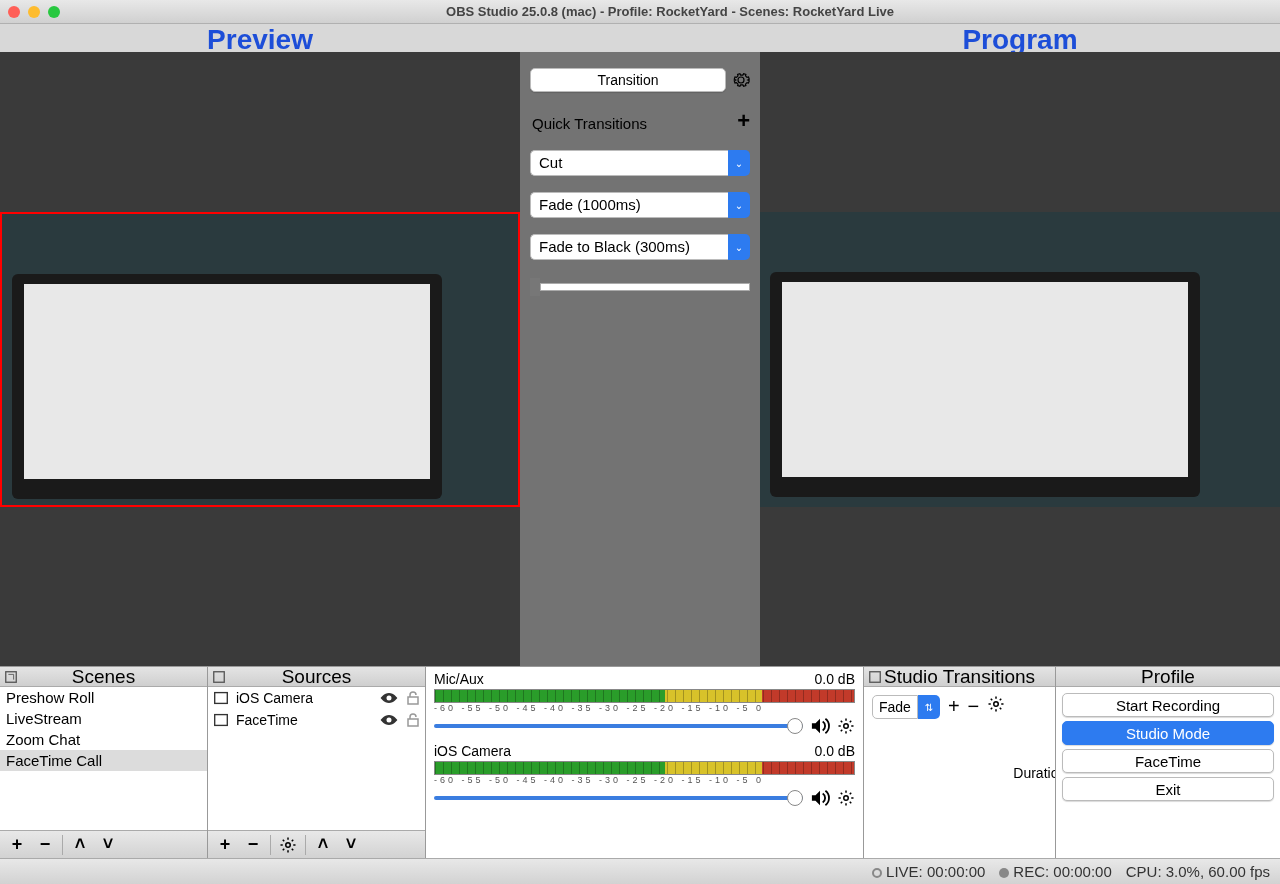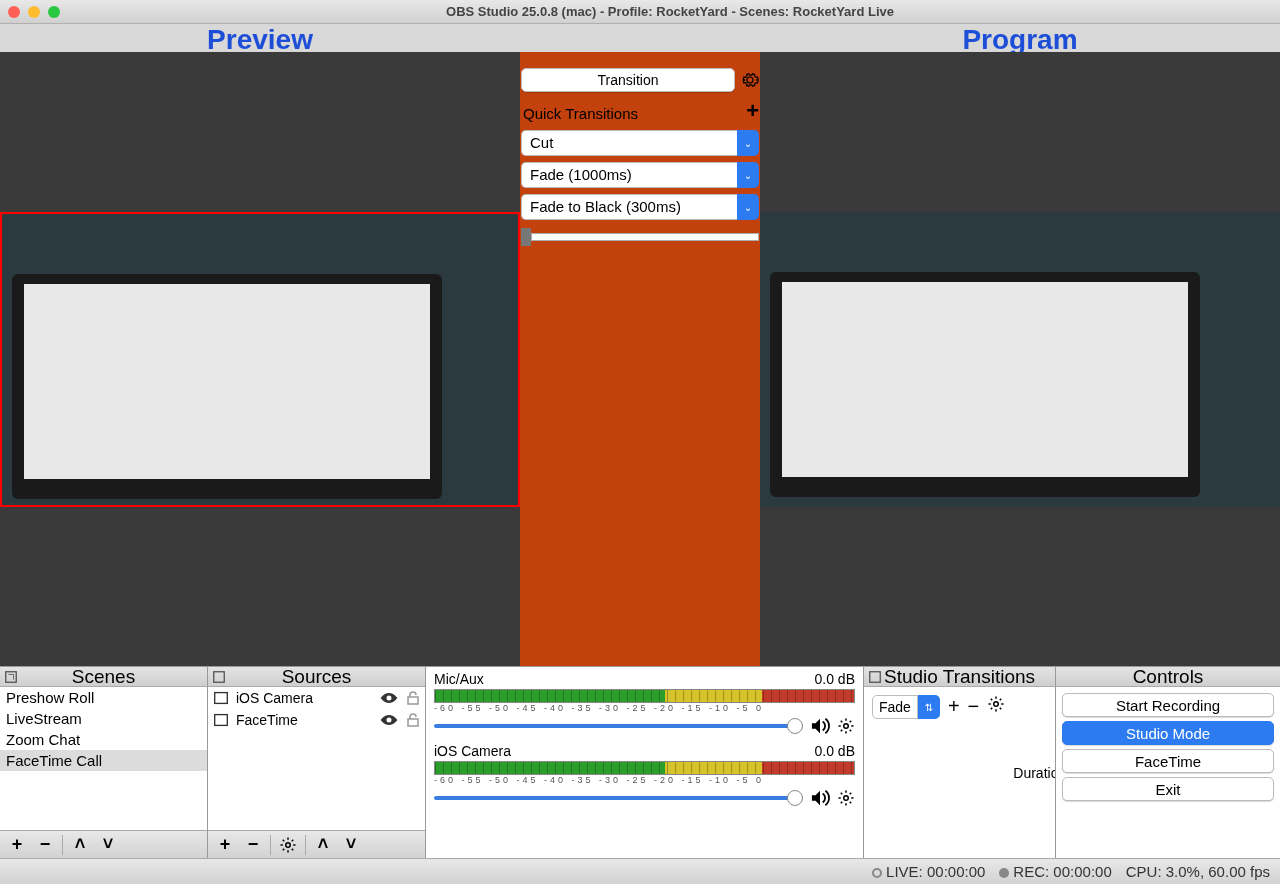--- a/index.html
+++ b/index.html
@@ -16,21 +16,21 @@
 .viewlabels div{flex:1;text-align:center;font-size:28px;font-weight:700;color:#1d4ed8}
 .viewlabels .mid{width:240px;flex:none}
 
 
 .main{height:614px;display:flex;background:#3a3a3a}
 .viewport{flex:1;background:#3a3a3a;position:relative}
 .frame{position:absolute;left:0;right:0;top:160px;height:295px;background:#2a3a3e;}
 .frame.sel{border:2px solid red}
 .laptop{position:absolute;left:10px;top:60px;width:430px;height:225px;background:#1a1a1a;border-radius:6px}
 .screen{position:absolute;left:12px;top:10px;right:12px;bottom:20px;background:#e8e8e8}
-.center{width:240px;background:#c2410c;padding:16px 1px;display:flex;flex-direction:column;gap:6px}
+.center{width:240px;background:#737373;padding:16px 10px;display:flex;flex-direction:column;gap:16px}
 .row{display:flex;align-items:center;gap:6px}
 .btn{flex:1;background:#fff;border:1px solid #bbb;border-radius:5px;height:24px;font-size:14px;text-align:center;line-height:22px;box-shadow:0 1px 1px rgba(0,0,0,.15)}
 .gear{width:18px;height:18px;cursor:pointer}
 .qtlabel{font-size:15px;padding:4px 2px 0}
 .select{display:flex;height:26px}
 .select .txt{flex:1;background:#fff;border:1px solid #bbb;border-radius:5px 0 0 5px;border-right:none;line-height:24px;padding:0 8px;font-size:15px}
 .select .caret{width:22px;background:#2d7bf0;border-radius:0 5px 5px 0;display:flex;align-items:center;justify-content:center;color:#fff;font-size:10px}
 .slider{height:14px;display:flex;align-items:center;margin-top:4px}
 .slider .knob{width:10px;height:18px;background:#777}
 .slider .track{flex:1;height:8px;background:#fff;border:1px solid #aaa}
@@ -319,21 +319,21 @@
       <div class="durrow">
         <span>Duration</span>
         <input value="1000 ms" style="">
         <div class="spinner">▲<br>▼</div>
       </div>
     </div>
   </div>
 
   <div class="panel" style="flex:1;border-right:none">
     <div class="phdr">
-        <span>Controls</span>
+        <span>Profile</span>
       </div>
     <div class="pbody ctrls" id="ctrl-list">
         <button class="cbtn">Start Recording</button>
         <button class="cbtn active">Studio Mode</button>
         <button class="cbtn">FaceTime</button>
         <button class="cbtn">Exit</button>
       </div>
   </div>
 </div>
 

